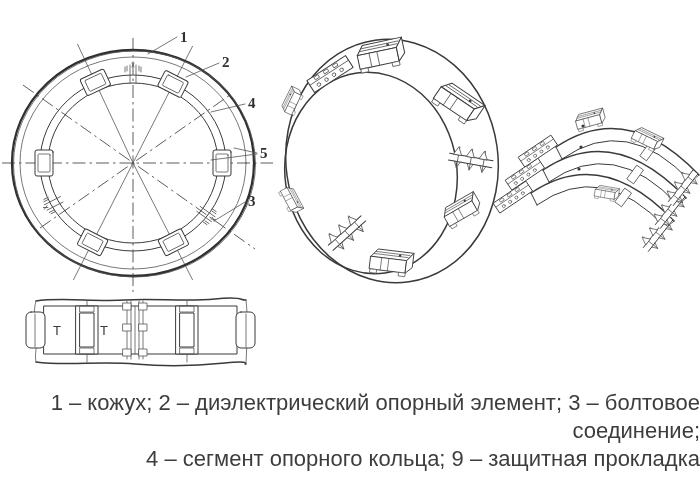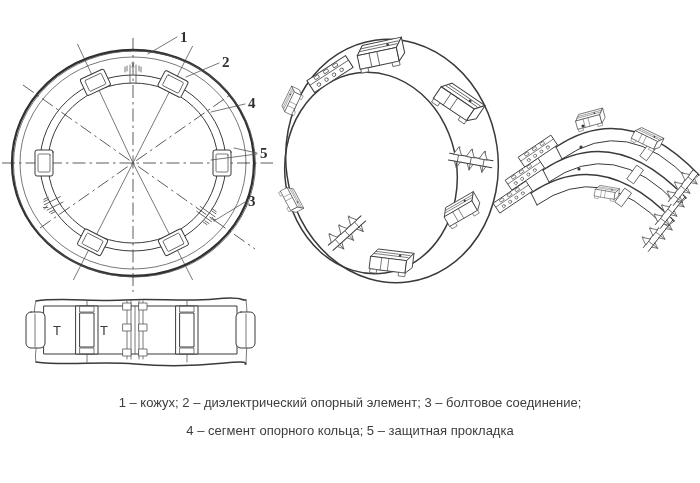--- a/index.html
+++ b/index.html
@@ -11,22 +11,22 @@
   .heavy{stroke-width:2.3;stroke:#303030;}
   .mid{stroke-width:1.5;}
   .thin{stroke-width:1;}
   .hair{stroke-width:.8;stroke:#555;}
   .dashdot{stroke-width:.9;stroke:#4a4a4a;stroke-dasharray:13 4 2.5 4;}
   .wf{fill:#ffffff;}
   .dot{fill:#3a3a3a;stroke:none;}
   .callout{font:700 15px "Liberation Serif","DejaVu Serif",serif;fill:#2f2f2f;}
   .tmark{font:400 13px "Liberation Sans",sans-serif;fill:#3a3a3a;}
   
-  .caption{position:absolute;left:0;top:389px;width:700px;text-align:center;
-           font-size:13px;line-height:28px;color:#3d3d3d;}
+  .caption{position:absolute;left:0;top:389px;width:700px;text-align:right;
+           font-size:22px;line-height:28px;color:#3d3d3d;}
 </style>
 </head>
 <body>
 
 <div class="screen">
 
 <svg width="700" height="483" viewBox="0 0 700 483">
   <defs>
 
     <g id="blk3d">
@@ -183,16 +183,16 @@
       <rect class="ln hair wf" x="139" y="349" width="8" height="7"></rect>
     </g>
 
     <text class="tmark" x="53" y="335">Т</text>
     <text class="tmark" x="100" y="335">Т</text>
   </g>
 </svg>
 
   <div class="caption">
     <div>1 – кожух; 2 – диэлектрический опорный элемент; 3 – болтовое соединение;</div>
-    <div>4 – сегмент опорного кольца; 5 – защитная прокладка</div>
+    <div>4 – сегмент опорного кольца; 9 – защитная прокладка</div>
   </div>
 
 </div>
 
 </body></html>

